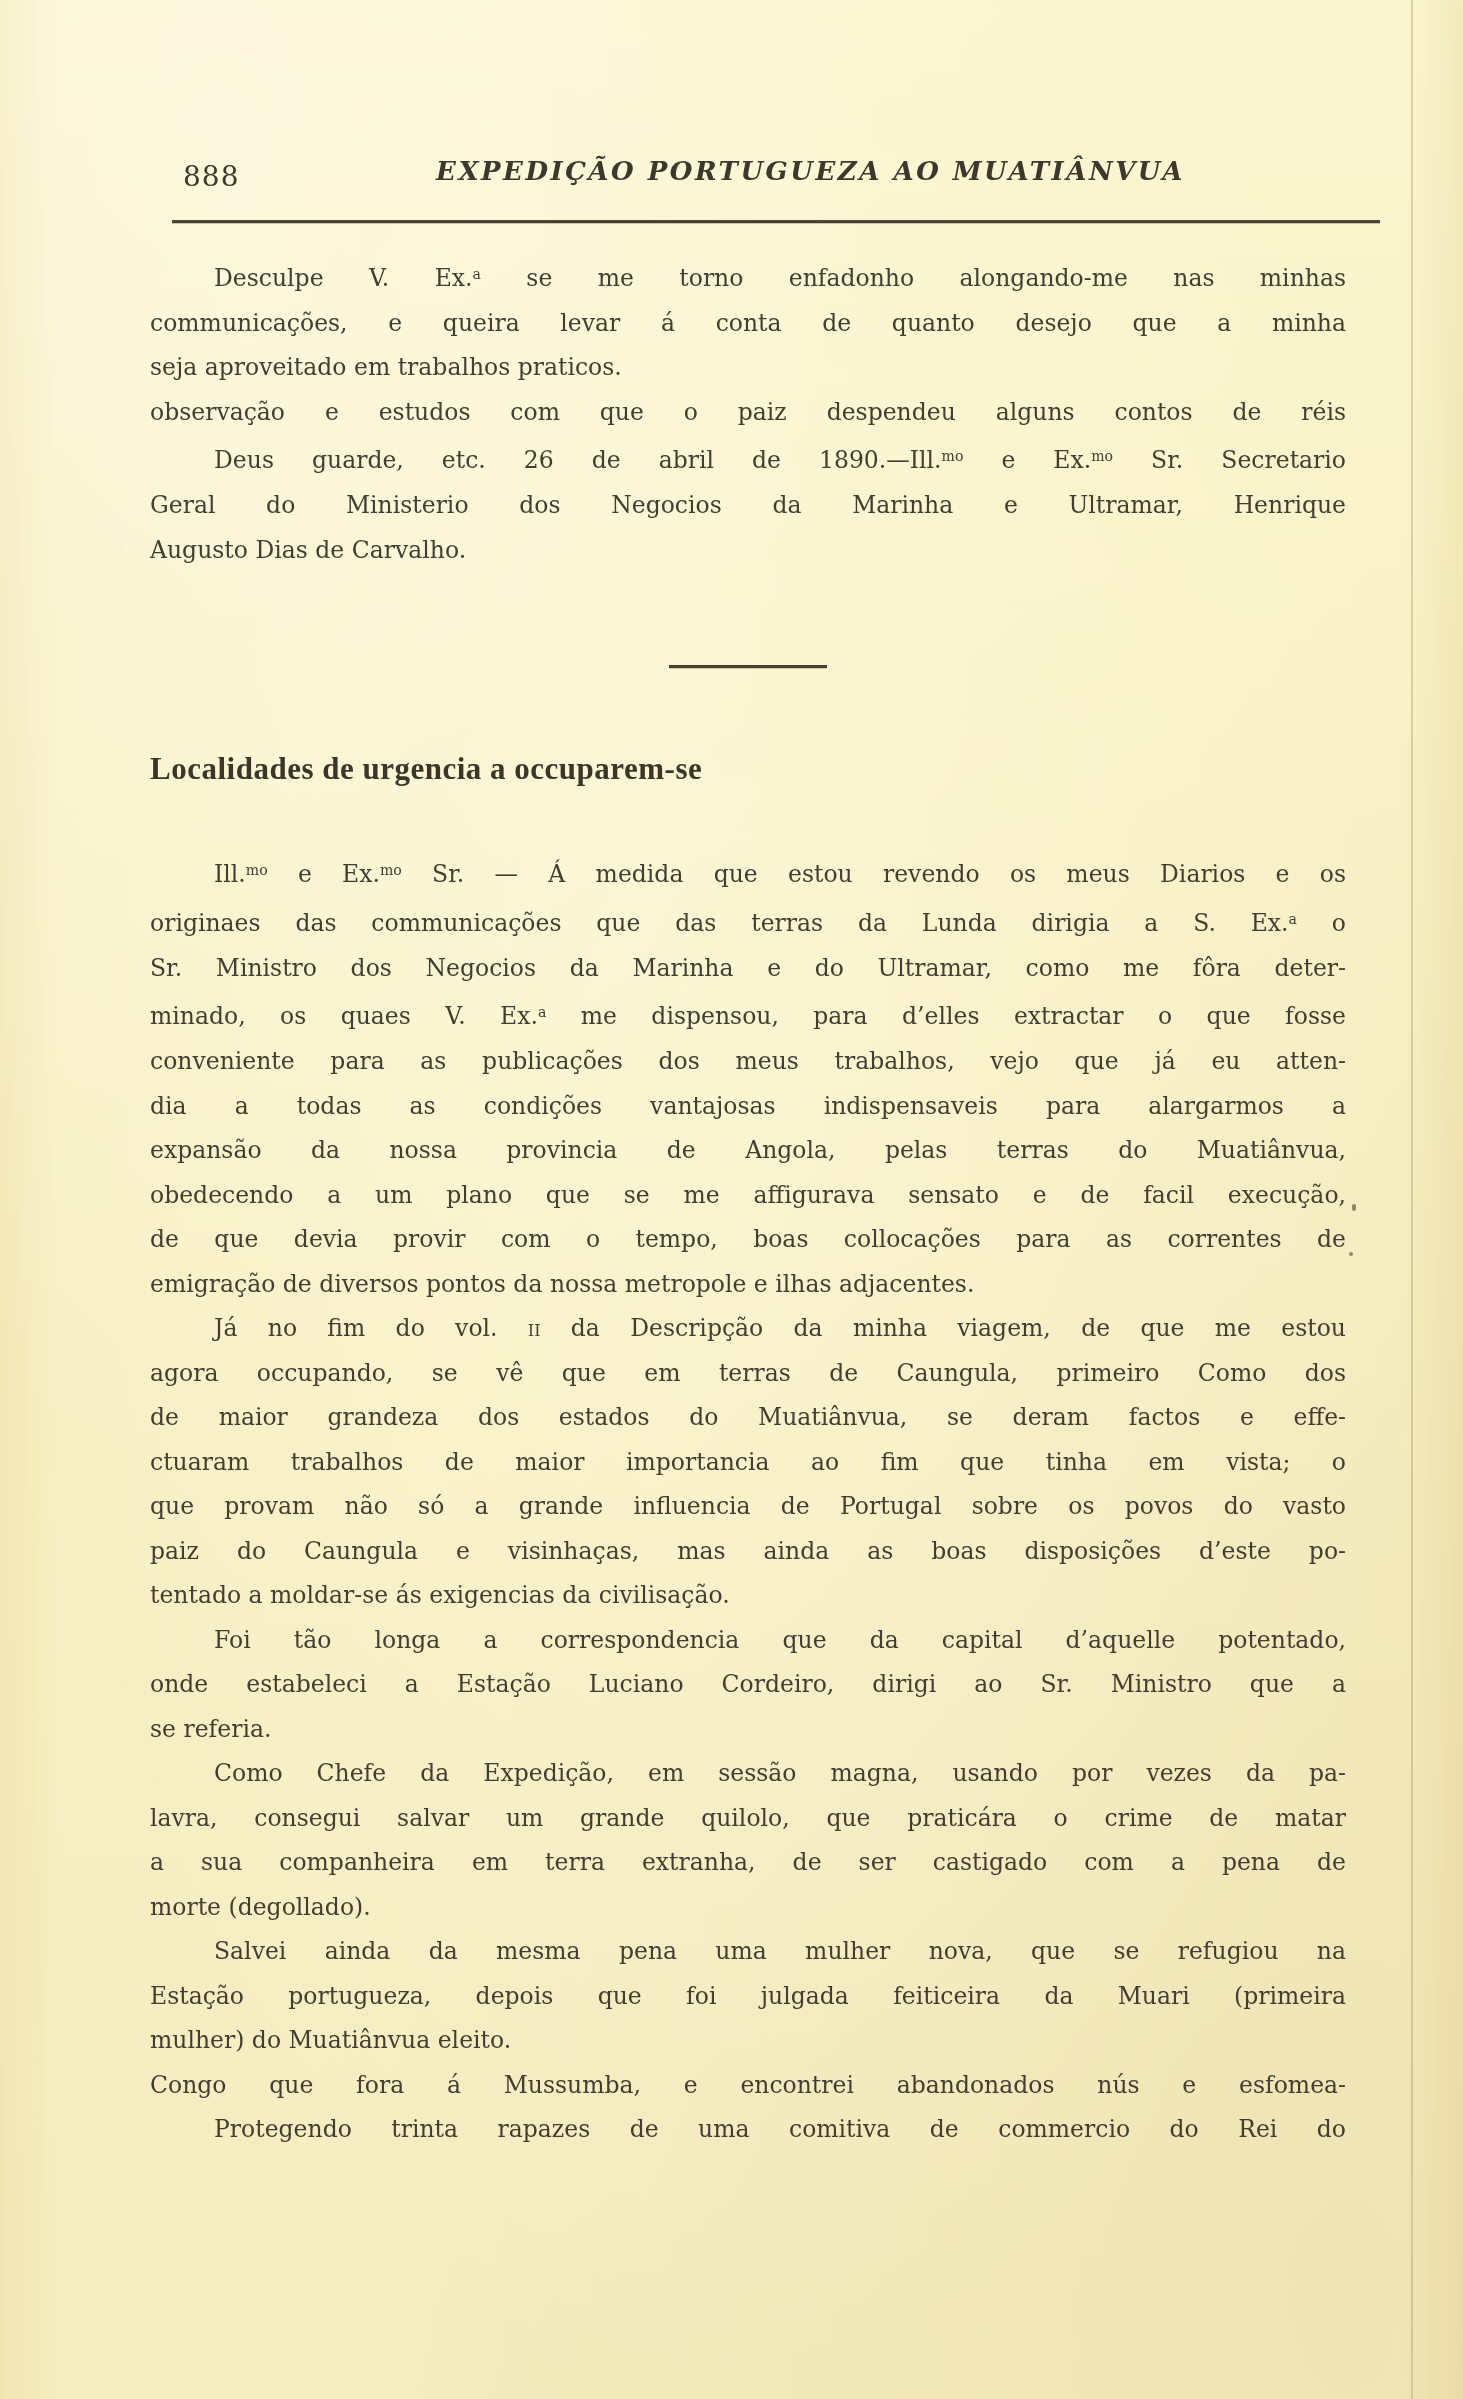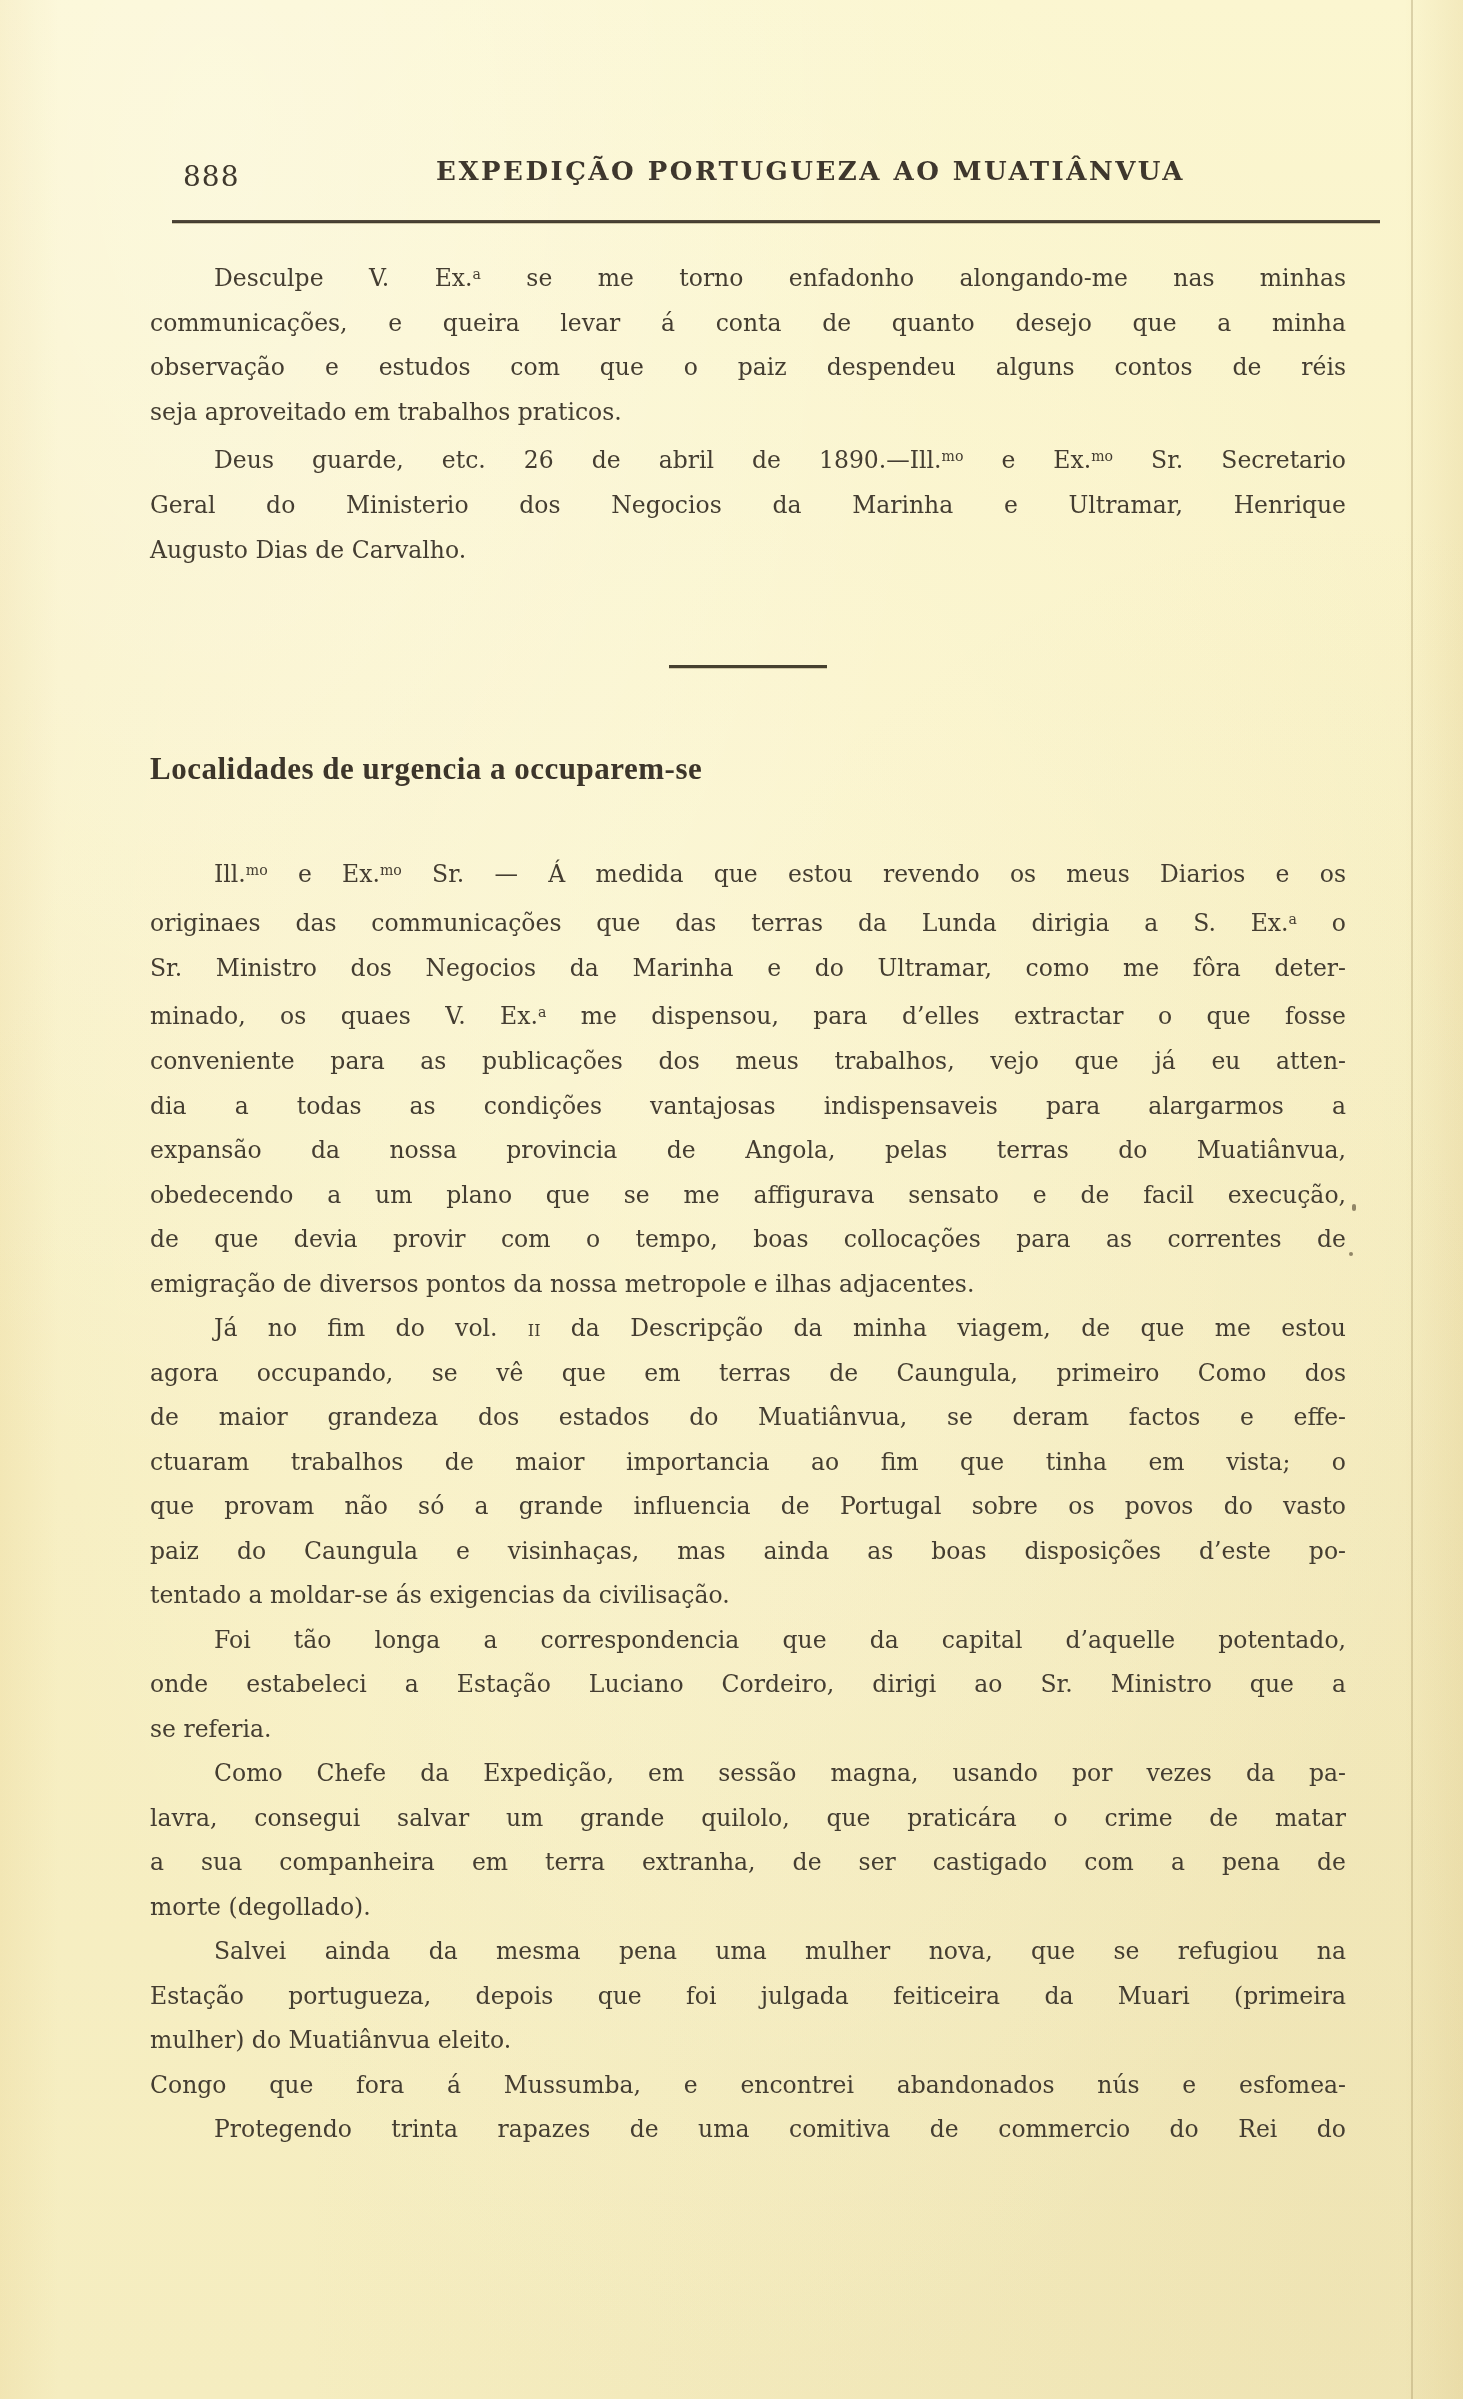--- a/index.html
+++ b/index.html
@@ -25,21 +25,21 @@
   .running-head{
     position:absolute;top:156px;left:183px;right:85px;height:44px;
   }
   .page-number{
     position:absolute;left:0;top:4px;
     font-size:28px;letter-spacing:1px;color:#3f382d;
   }
   .running-title{
     display:block;text-align:center;padding-left:60px;
     font-size:26px;font-weight:700;letter-spacing:2.5px;
-    color:#3e372d;white-space:nowrap;
+    color:#3e372d;white-space:nowrap;font-style:italic;
   }
   .head-rule{
     position:absolute;top:220px;left:172px;width:1208px;height:3px;
     background:linear-gradient(180deg,#554c3e,#3f382c);
     box-shadow:0 1px 0 rgba(120,104,70,0.35);
   }
   
   .text-column{
     position:absolute;top:252px;left:150px;width:1196px;
     font-size:23.5px;line-height:44.5px;
@@ -85,22 +85,22 @@
     <span class="page-number">888</span>
     <span class="running-title">EXPEDIÇÃO PORTUGUEZA AO MUATIÂNVUA</span>
   </div>
   <div class="head-rule"></div>
 
   <div class="text-column">
 
     <div class="para">
         <div class="pline first"><span>Desculpe V. Ex.</span><span class="sup">a</span><span> se me torno enfadonho alongando-me nas minhas</span></div>
         <div class="pline"><span>communicações, e queira levar á conta de quanto desejo que a minha</span></div>
+        <div class="pline final"><span>seja aproveitado em trabalhos praticos.</span></div>
         <div class="pline"><span>observação e estudos com que o paiz despendeu alguns contos de réis</span></div>
-        <div class="pline final"><span>seja aproveitado em trabalhos praticos.</span></div>
       </div>
     <div class="para">
         <div class="pline first"><span>Deus guarde, etc. 26 de abril de 1890.—Ill.</span><span class="sup">mo</span><span> e Ex.</span><span class="sup">mo</span><span> Sr. Secretario</span></div>
         <div class="pline"><span>Geral do Ministerio dos Negocios da Marinha e Ultramar, </span><span class="italic">Henrique</span></div>
         <div class="pline final"><span class="italic">Augusto Dias de Carvalho</span><span>.</span></div>
       </div>
 
     <div class="section-divider"></div>
 
     <h2 class="section-heading">Localidades de urgencia a occuparem-se</h2>

